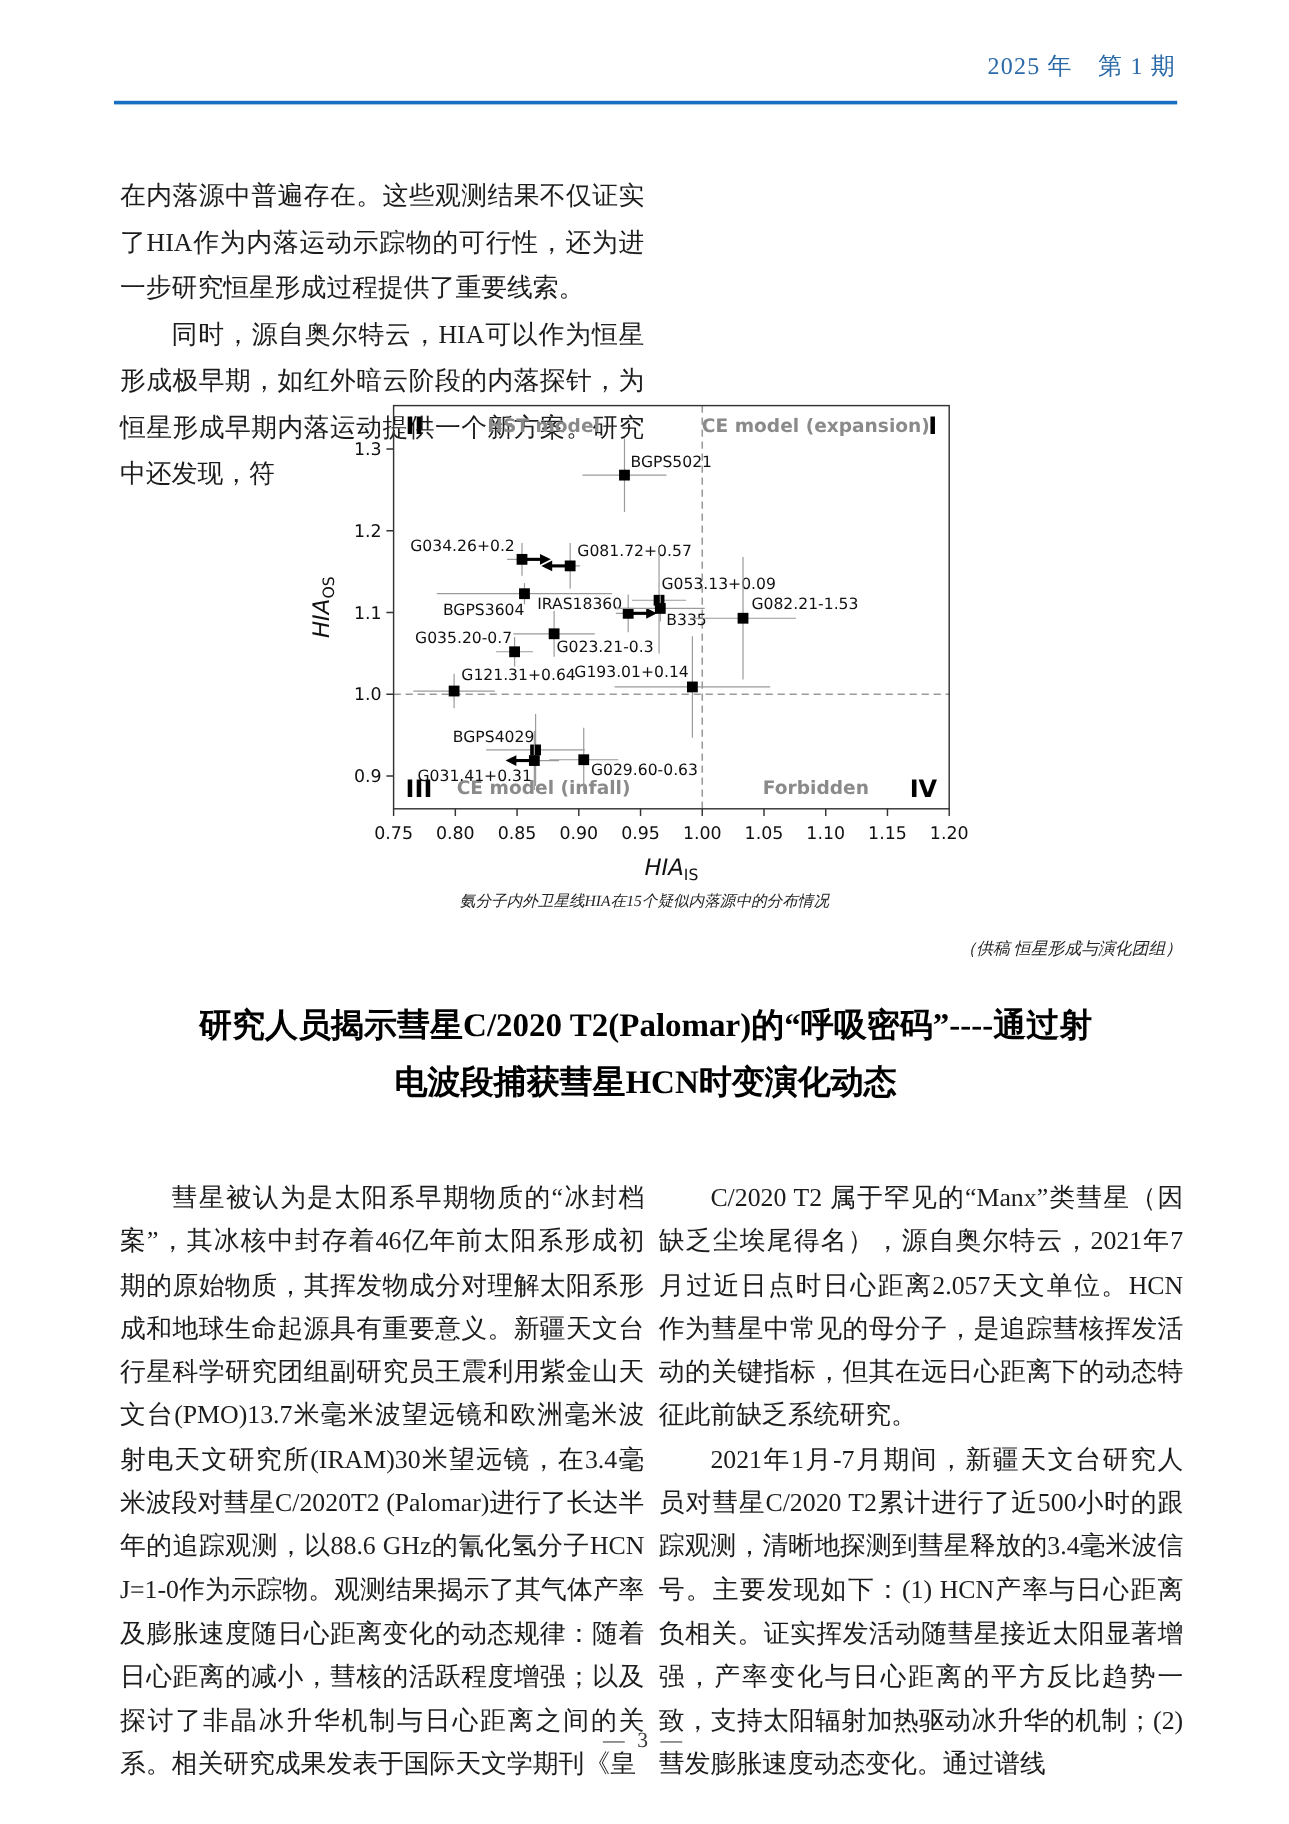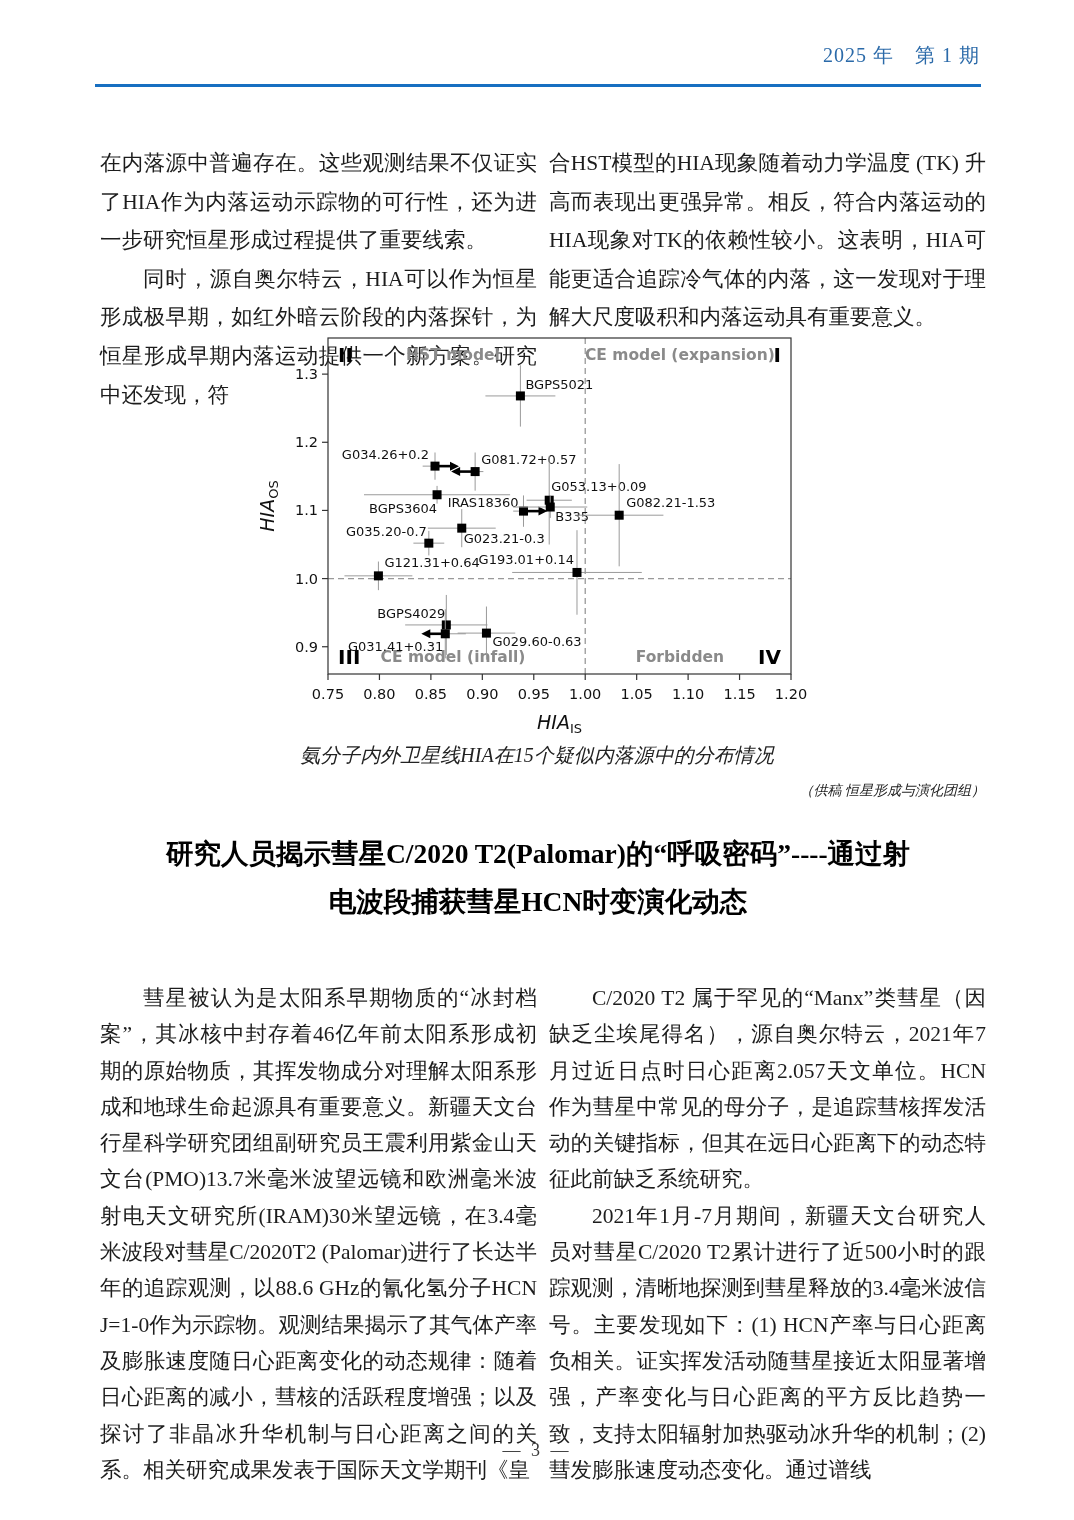--- a/index.html
+++ b/index.html
@@ -10,43 +10,40 @@
   .cols{position:absolute;left:100px;width:886px;display:flex;gap:12px;margin-top:32px;}
   .col{width:437px;font-size:21.5px;text-align:justify;text-justify:inter-character;}
   .t-cols{top:112px;}
   .t-cols .col{line-height:38.6px;}
   .b-cols{top:948px;}
   .b-cols .col{line-height:36.3px;}
   p{margin:0;}
   .ind{text-indent:2em;}
   .figure{position:absolute;left:248px;top:330px;width:560px;height:412px;}
   .figure svg{display:block;width:560px;height:412px;}
-  .caption{position:absolute;top:742px;left:0;width:100%;text-align:center;font-style:italic;font-size:20px;color:#222;}
+  .caption{position:absolute;top:742px;left:0;width:100%;text-align:center;font-style:italic;font-size:13px;color:#222;}
   .credit{position:absolute;top:782px;right:89px;font-style:italic;font-size:14px;color:#222;}
   .title{position:absolute;left:95px;width:886px;top:830px;text-align:center;font-weight:bold;
          font-size:27.5px;line-height:48px;color:#000;}
   .footer{position:absolute;top:1440px;left:0;width:100%;text-align:center;font-size:18px;
           color:#3a3a3a;letter-spacing:3px;}
   svg text{font-family:"DejaVu Sans",sans-serif;}
 </style>
 </head>
 <body>
 
 <div class="page">
 
   <div class="issue">2025 年　第 1 期</div>
   <div class="rule"></div>
 
   <div class="cols t-cols">
     <div class="col">
       <p>在内落源中普遍存在。这些观测结果不仅证实了HIA作为内落运动示踪物的可行性，还为进一步研究恒星形成过程提供了重要线索。</p>
       <p class="ind">同时，源自奥尔特云，HIA可以作为恒星形成极早期，如红外暗云阶段的内落探针，为恒星形成早期内落运动提供一个新方案。研究中还发现，符</p>
-    </div>
-    <div class="col">
-      <p>合HST模型的HIA现象随着动力学温度 (TK) 升高而表现出更强异常。相反，符合内落运动的HIA现象对TK的依赖性较小。这表明，HIA可能更适合追踪冷气体的内落，这一发现对于理解大尺度吸积和内落运动具有重要意义。</p>
     </div>
   </div>
 
   <div class="figure">
     <svg id="chart-svg" viewBox="0 0 560 412">
         <line x1="80" y1="248.58417849898578" x2="543" y2="248.58417849898578" stroke="#999" stroke-width="1.3" stroke-dasharray="6 4"></line>
         <line x1="337.22222222222223" y1="8" x2="337.22222222222223" y2="344" stroke="#999" stroke-width="1.3" stroke-dasharray="6 4"></line>
         <text x="90" y="32" text-anchor="start" font-size="20" font-weight="bold" fill="#000">II</text>
         <text x="205.01" y="30" text-anchor="middle" font-size="15.5" font-weight="bold" fill="#8a8a8a">HST model</text>
         <text x="533" y="32" text-anchor="end" font-size="20" font-weight="bold" fill="#000">I</text>

